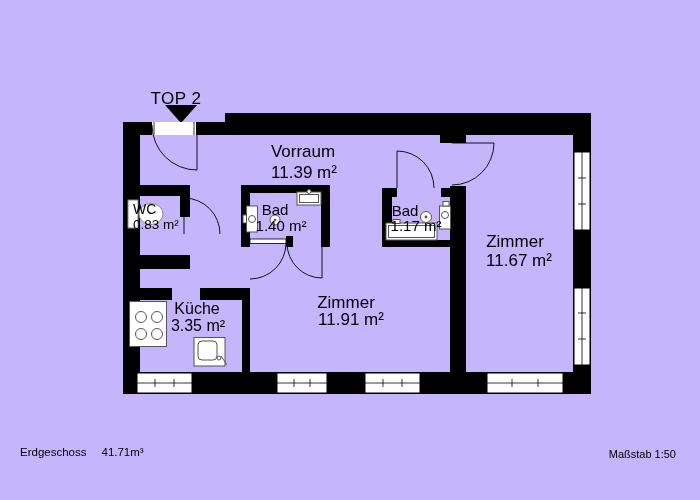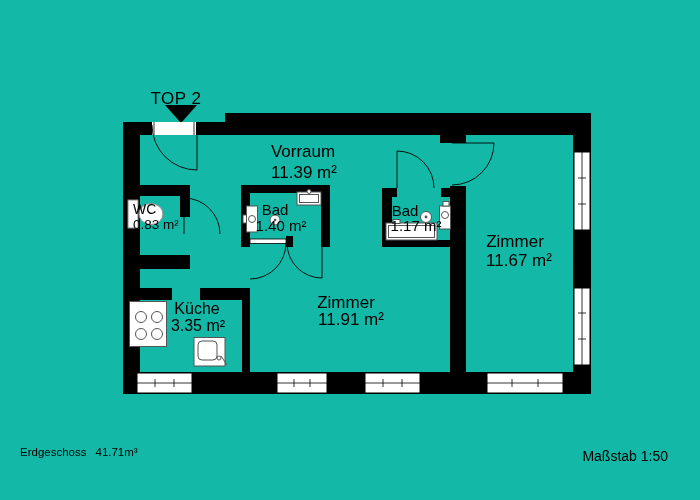--- a/index.html
+++ b/index.html
@@ -1,36 +1,36 @@
 <!DOCTYPE html>
 <html><head>
 <meta charset="utf-8">
 <style>
   html,body{margin:0;padding:0;background:#fff;}
-  #stage{position:relative;width:700px;height:500px;background:#14b8a6;overflow:hidden;
+  #stage{position:relative;width:700px;height:500px;background:#c4b5fd;overflow:hidden;
          font-family:"Liberation Sans", sans-serif;}
   svg text{font-family:"Liberation Sans", sans-serif;fill:#000;}
   .room-lg{font-size:17px;}
   .room-md{font-size:15px;}
   .room-k{font-size:16px;}
   .room-sm{font-size:14px;}
   .room-xs{font-size:13.5px;}
   .top2{font-size:17px;letter-spacing:0.5px;}
   .wall{fill:#000;stroke:none;}
   .win{fill:#fff;stroke:#000;stroke-width:1;}
   .winline{stroke:#000;stroke-width:0.8;fill:none;}
   .arc{stroke:#000;stroke-width:0.9;fill:none;}
   .leaf{stroke:#000;stroke-width:0.9;fill:none;}
   .fix{stroke:#555;stroke-width:1;fill:#fff;}
   .fixlight{stroke:#8a8a8a;stroke-width:1;fill:#fff;}
   #footer-left{position:absolute;left:20px;top:445px;}
   #footer-left .apt{font-weight:bold;font-size:13.5px;line-height:15px;}
   #footer-left .sub{font-size:11.5px;line-height:14px;}
-  #footer-left .sub span + span{margin-left:9px;}
-  #footer-right{position:absolute;right:32px;top:448px;font-size:14px;}
+  #footer-left .sub span + span{margin-left:15px;}
+  #footer-right{position:absolute;right:24px;top:448px;font-size:11px;}
 </style>
 </head>
 <body>
 
 <div id="stage">
 
 <svg width="700" height="500" viewBox="0 0 700 500">
 
   <text class="top2" x="176" y="104" text-anchor="middle">TOP 2</text>
   <polygon points="165,105 197,105 181,123" fill="#000"></polygon>

